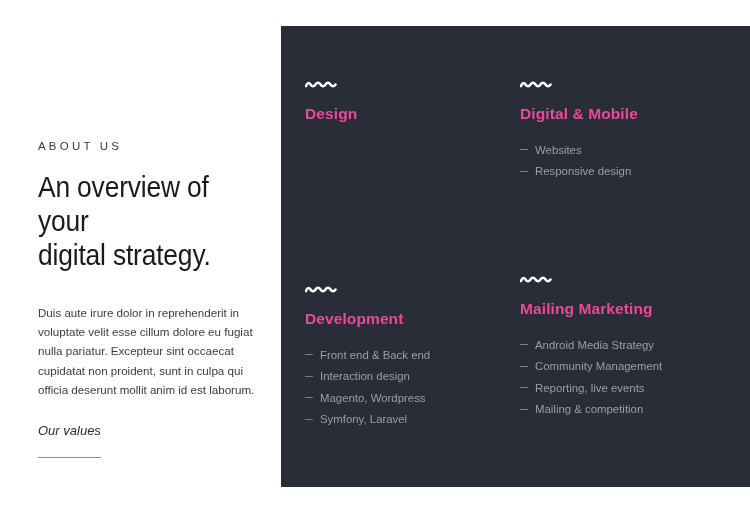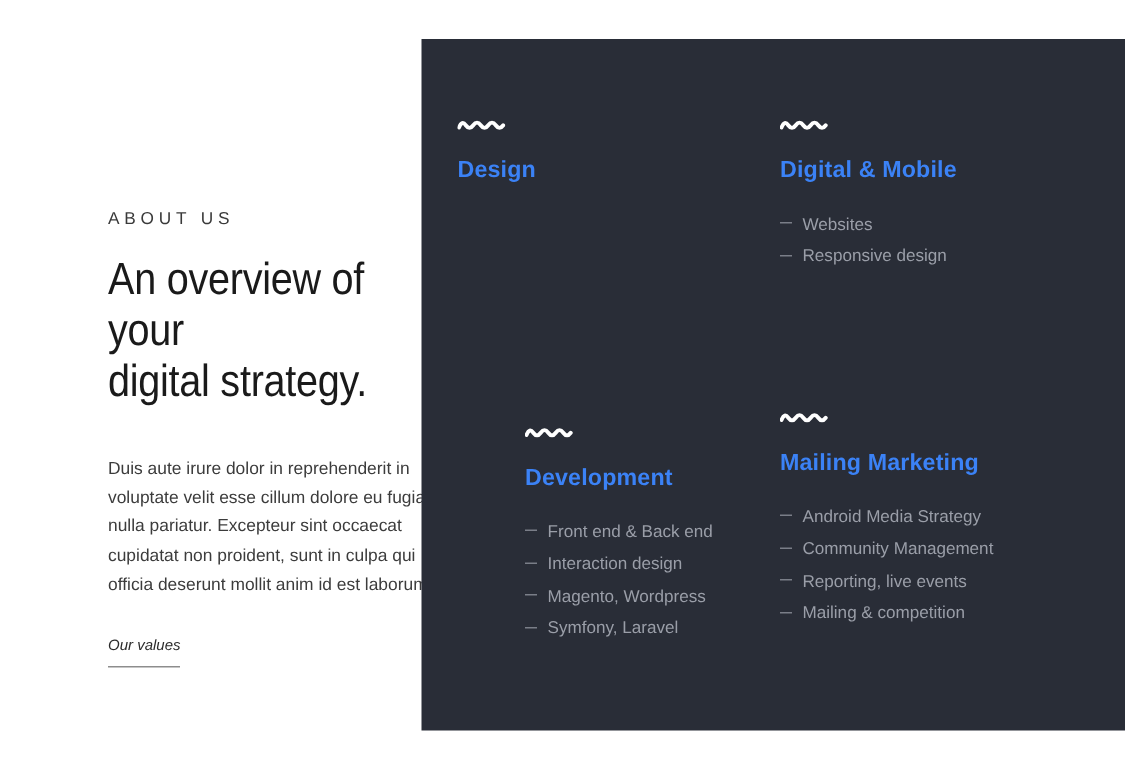--- a/index.html
+++ b/index.html
@@ -22,21 +22,20 @@
     height: 513px;
     background: #ffffff;
   }
 
   
   .left-col {
     position: absolute;
     left: 38px;
     top: 138px;
     width: 230px;
-    margin-left: 34px;
   }
 
   .eyebrow {
     font-family: "Liberation Sans", sans-serif;
     font-size: 11.5px;
     font-weight: 400;
     letter-spacing: 3.2px;
     color: #3a3a3a;
     text-transform: uppercase;
     line-height: 16px;
@@ -64,25 +63,25 @@
     color: #3c3c3c;
     line-height: 19.2px;
     width: 222px;
   }
 
   .values-link {
     display: inline-block;
     margin-top: 24px;
     font-family: "Liberation Sans", sans-serif;
     font-style: italic;
-    font-size: 10px;
+    font-size: 13px;
     color: #2b2b2b;
     text-decoration: none;
     border-bottom: 1px solid #8d8d8d;
-    padding-bottom: 6px;
+    padding-bottom: 19px;
     line-height: 15px;
   }
 
   
   .panel {
     position: absolute;
     left: 281px;
     top: 26px;
     width: 469px;
     height: 461px;
@@ -95,35 +94,35 @@
     left: 0; top: 0;
     width: 469px;
     height: 461px;
   }
 
   .block {
     position: absolute;
   }
   .block.b0 { left: 24px;  top: 50px;  width: 200px; }
   .block.b1 { left: 239px; top: 50px;  width: 215px; }
-  .block.b2 { left: 24px;  top: 255px; width: 200px; margin-left: 45px; }
+  .block.b2 { left: 24px;  top: 255px; width: 200px; }
   .block.b3 { left: 239px; top: 245px; width: 215px; }
 
   .squiggle {
     display: block;
     width: 32px;
     height: 11px;
     margin-bottom: 18px;
   }
 
   .block-title {
     font-family: "Liberation Sans", sans-serif;
     font-size: 15.5px;
     font-weight: 700;
-    color: #3b82f6;
+    color: #ec4899;
     letter-spacing: 0.1px;
     line-height: 18px;
     margin: 0 0 17px 0;
   }
 
   .block-list {
     list-style: none;
     margin: 0;
     padding: 0;
   }

